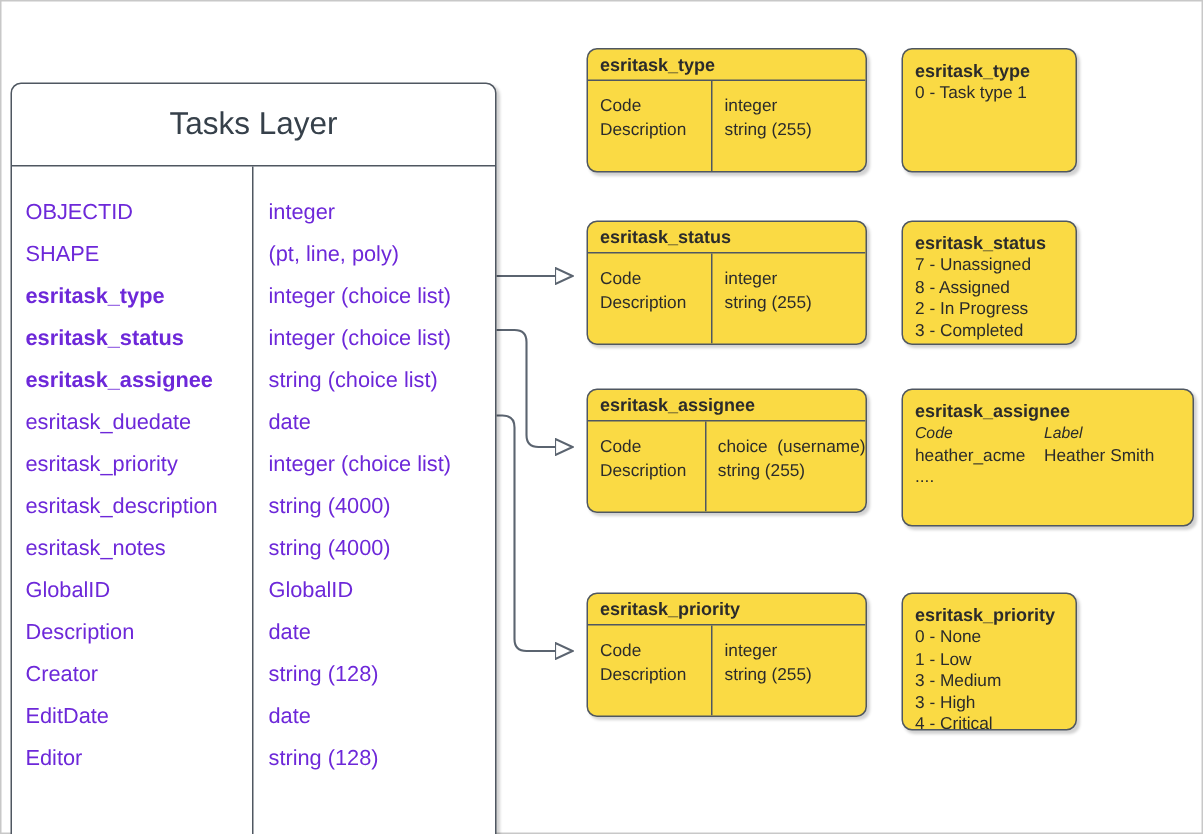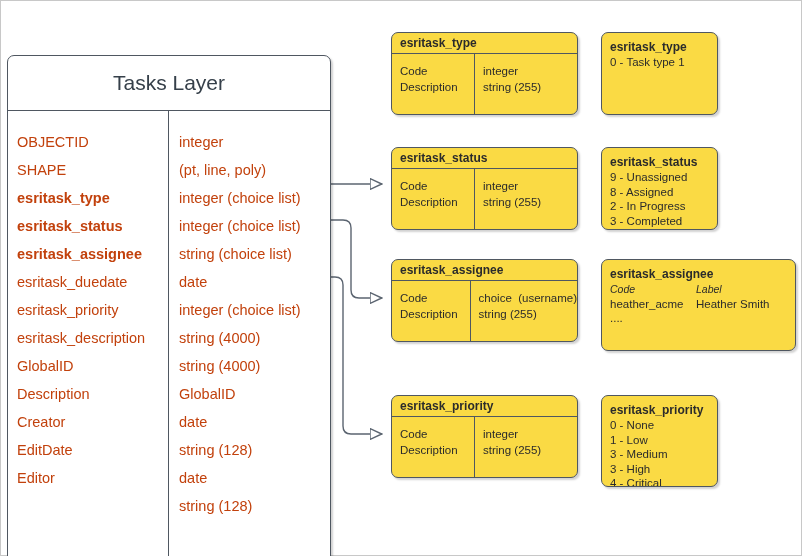--- a/index.html
+++ b/index.html
@@ -52,21 +52,21 @@
   }
   .col-types{
     flex:1;
     box-sizing:border-box;
     padding:17px 0 0 10px;
   }
   .frow{
     height:28px;
     line-height:28px;
     font-size:14.5px;
-    color:#c2410c;
+    color:#6d28d9;
     white-space:nowrap;
   }
   .frow.bold{font-weight:bold;}
 
   
   .dbox{
     position:absolute;
     box-sizing:border-box;
     background:#fada44;
     border:1.5px solid #4f5761;
@@ -177,20 +177,21 @@
     <div class="layer-body">
       <div class="col-names" id="field-names">
           <div class="frow">OBJECTID</div>
           <div class="frow">SHAPE</div>
           <div class="frow bold">esritask_type</div>
           <div class="frow bold">esritask_status</div>
           <div class="frow bold">esritask_assignee</div>
           <div class="frow">esritask_duedate</div>
           <div class="frow">esritask_priority</div>
           <div class="frow">esritask_description</div>
+          <div class="frow">esritask_notes</div>
           <div class="frow">GlobalID</div>
           <div class="frow">Description</div>
           <div class="frow">Creator</div>
           <div class="frow">EditDate</div>
           <div class="frow">Editor</div>
         </div>
       <div class="col-types" id="field-types">
           <div class="frow">integer</div>
           <div class="frow">(pt, line, poly)</div>
           <div class="frow">integer (choice list)</div>
@@ -268,21 +269,21 @@
   <div class="vbox" style="left:600px;top:31px;width:117px;height:83px;">
     <div class="vbox-title">esritask_type</div>
     <div class="vlist">
         <div class="vrow">0 - Task type 1</div>
       </div>
   </div>
 
   <div class="vbox" style="left:600px;top:146px;width:117px;height:83px;">
     <div class="vbox-title">esritask_status</div>
     <div class="vlist">
-        <div class="vrow">9 - Unassigned</div>
+        <div class="vrow">7 - Unassigned</div>
         <div class="vrow">8 - Assigned</div>
         <div class="vrow">2 - In Progress</div>
         <div class="vrow">3 - Completed</div>
       </div>
   </div>
 
   <div class="vbox" style="left:600px;top:258px;width:195px;height:92px;">
     <div class="vbox-title">esritask_assignee</div>
     <div class="vtable" id="assignee-table">
         <div class="vtrow hdr">

